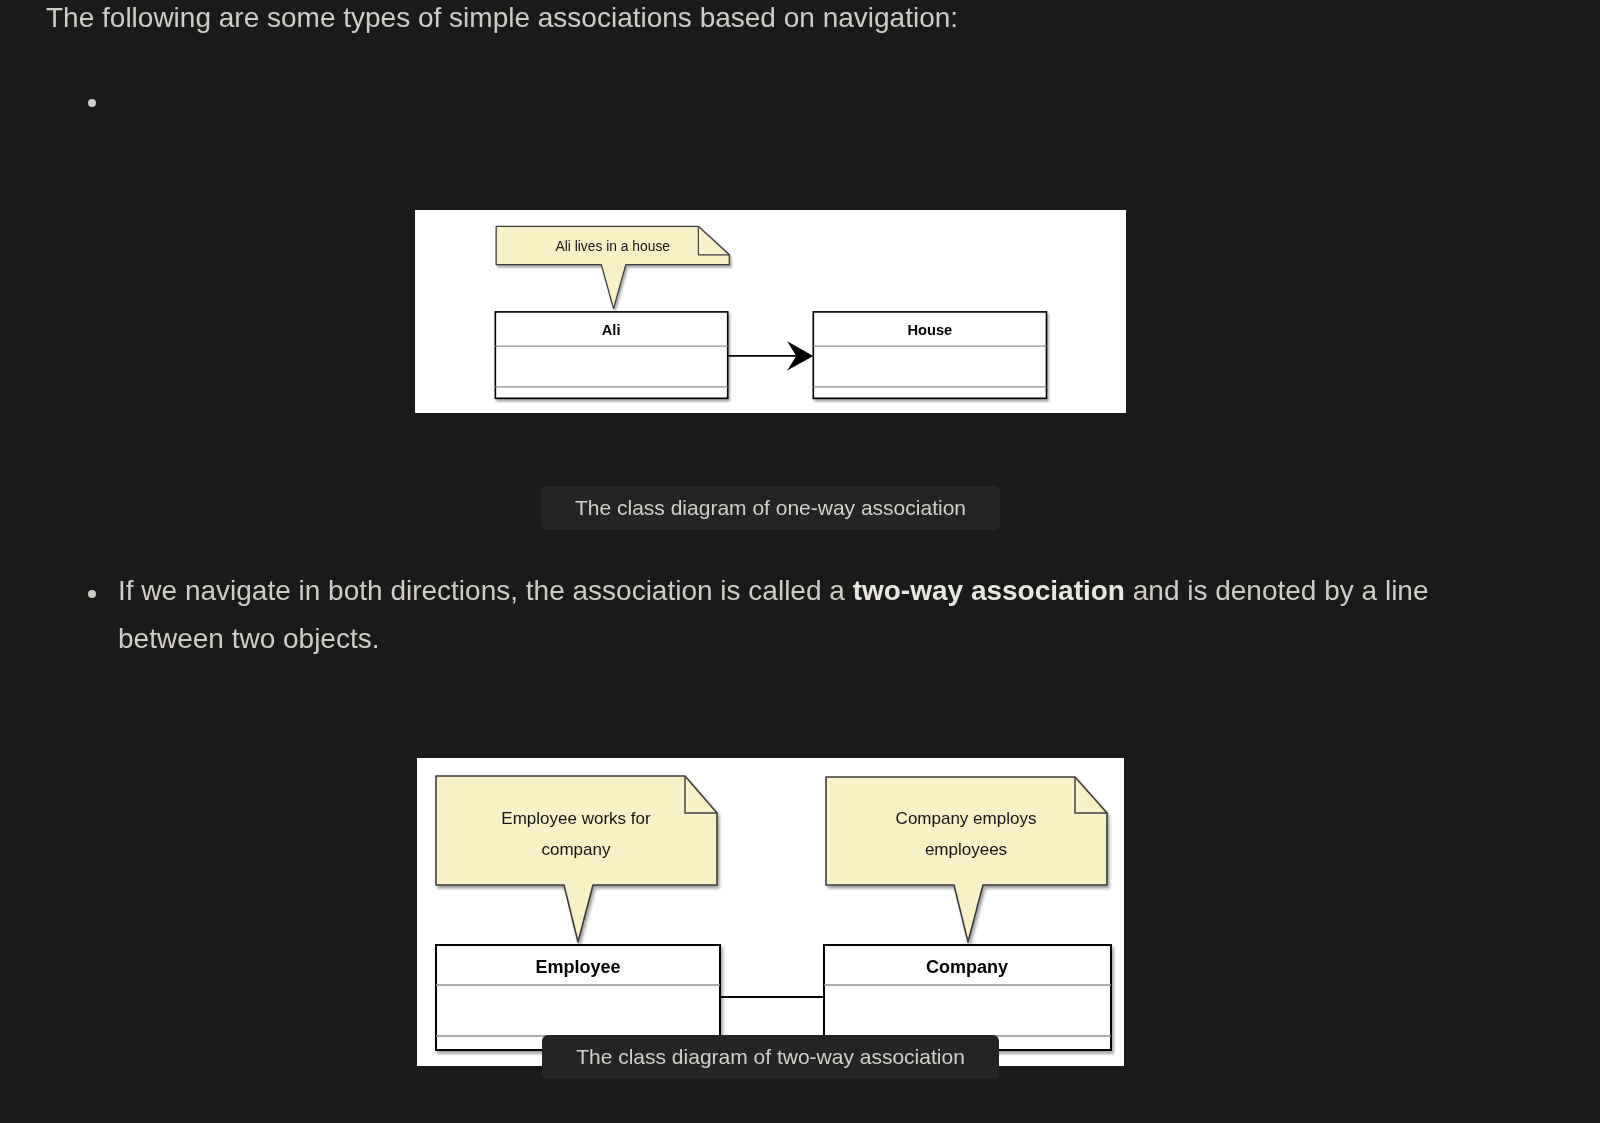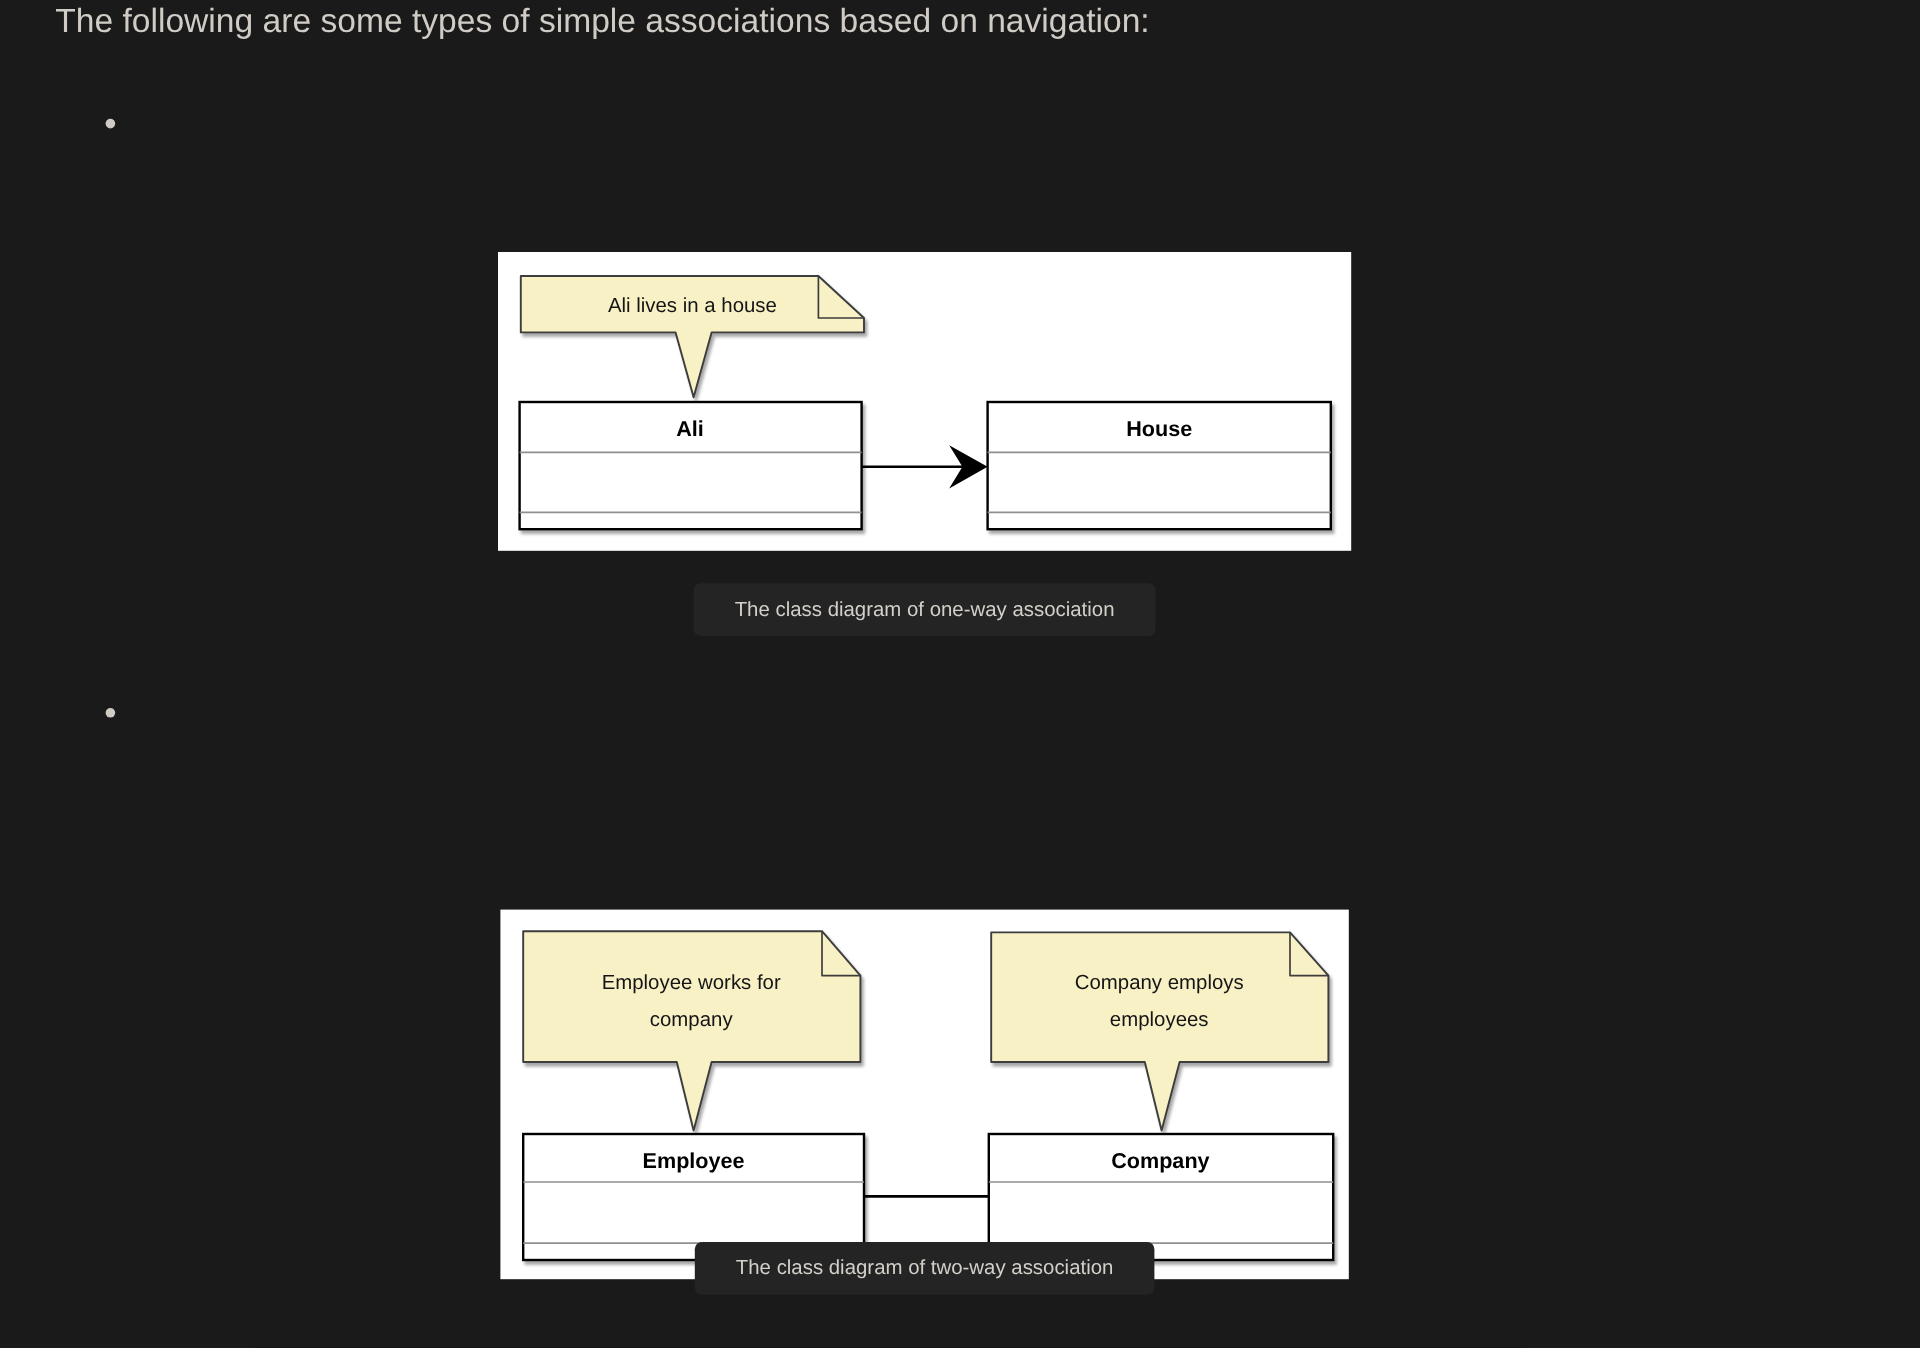--- a/index.html
+++ b/index.html
@@ -24,29 +24,29 @@
   .body-text{color:var(--text);font-size:28px;line-height:48px;}
   .body-text strong{color:var(--bold-text);font-weight:700;}
   .intro{position:absolute;left:46px;top:-6px;width:1510px;}
   .dot{position:absolute;width:8px;height:8px;border-radius:50%;background:var(--text);}
   #dot1{left:88px;top:99px;}
   #dot2{left:88px;top:590px;}
   .bullet-text{position:absolute;left:118px;width:1356px;}
   #bullet1{top:76px;}
   #bullet2{top:567px;}
   .panel{position:absolute;background:var(--panel-bg);}
-  #panel1{left:415px;top:210px;width:711px;height:249px;}
+  #panel1{left:415px;top:210px;width:711px;height:203px;}
   #panel2{left:417px;top:710px;width:707px;height:308px;margin-top:48px;}
   .panel svg{display:block;width:100%;height:100%;}
   .caption-row{position:absolute;display:flex;justify-content:center;}
   #caption-row1{left:415px;top:486px;width:711px;}
   #caption-row2{left:417px;top:1035px;width:707px;}
   .caption{
     background:var(--caption-bg);color:var(--caption-text);
-    font-size:17px;line-height:26px;padding:9px 34px;border-radius:6px;
+    font-size:21px;line-height:26px;padding:9px 34px;border-radius:6px;
     white-space:nowrap;
   }
   
   .note-body{fill:var(--note-fill);stroke:var(--note-stroke);stroke-width:1.6;stroke-linejoin:round;}
   .note-flap{fill:none;stroke:var(--note-stroke);stroke-width:1.4;stroke-linejoin:round;}
   .uml-box{fill:#ffffff;stroke:var(--box-stroke);stroke-width:2;}
   .sep{stroke:var(--inner-line);stroke-width:1.4;}
   .conn{stroke:#000;stroke-width:2.2;}
   .ahead{fill:#000;stroke:none;}
   .note-label{font-family:"Liberation Sans",sans-serif;font-size:17px;fill:#151515;text-anchor:middle;}
@@ -81,20 +81,21 @@
       <line class="conn" x1="303" y1="179" x2="388" y2="179"></line>
       <polygon class="ahead" points="408,179 376,161 387,179 376,197"></polygon>
     </svg>
   </div>
 
   <div class="caption-row" id="caption-row1">
     <div class="caption">The class diagram of one-way association</div>
   </div>
 
   <span class="dot" id="dot2"></span>
+  <p class="body-text bullet-text" id="bullet2"><span>If we navigate in both directions, the association is called a </span><strong>two-way association</strong><span> and is denoted by a line between two objects.</span></p>
 
   <div class="panel" id="panel2">
     <svg viewBox="0 0 707 308">
       <path class="note-body shadow" d="M19,18 H268 L300,55 V127 H176 L161,184 L147,127 H19 Z"></path>
       <path class="note-flap" d="M268,18 V55 H300"></path>
       <text class="note-label" x="159" y="66">Employee works for</text>
       <text class="note-label" x="159" y="97">company</text>
 
       <path class="note-body shadow" d="M409,19 H658 L690,55 V127 H566 L551,184 L537,127 H409 Z"></path>
       <path class="note-flap" d="M658,19 V55 H690"></path>

